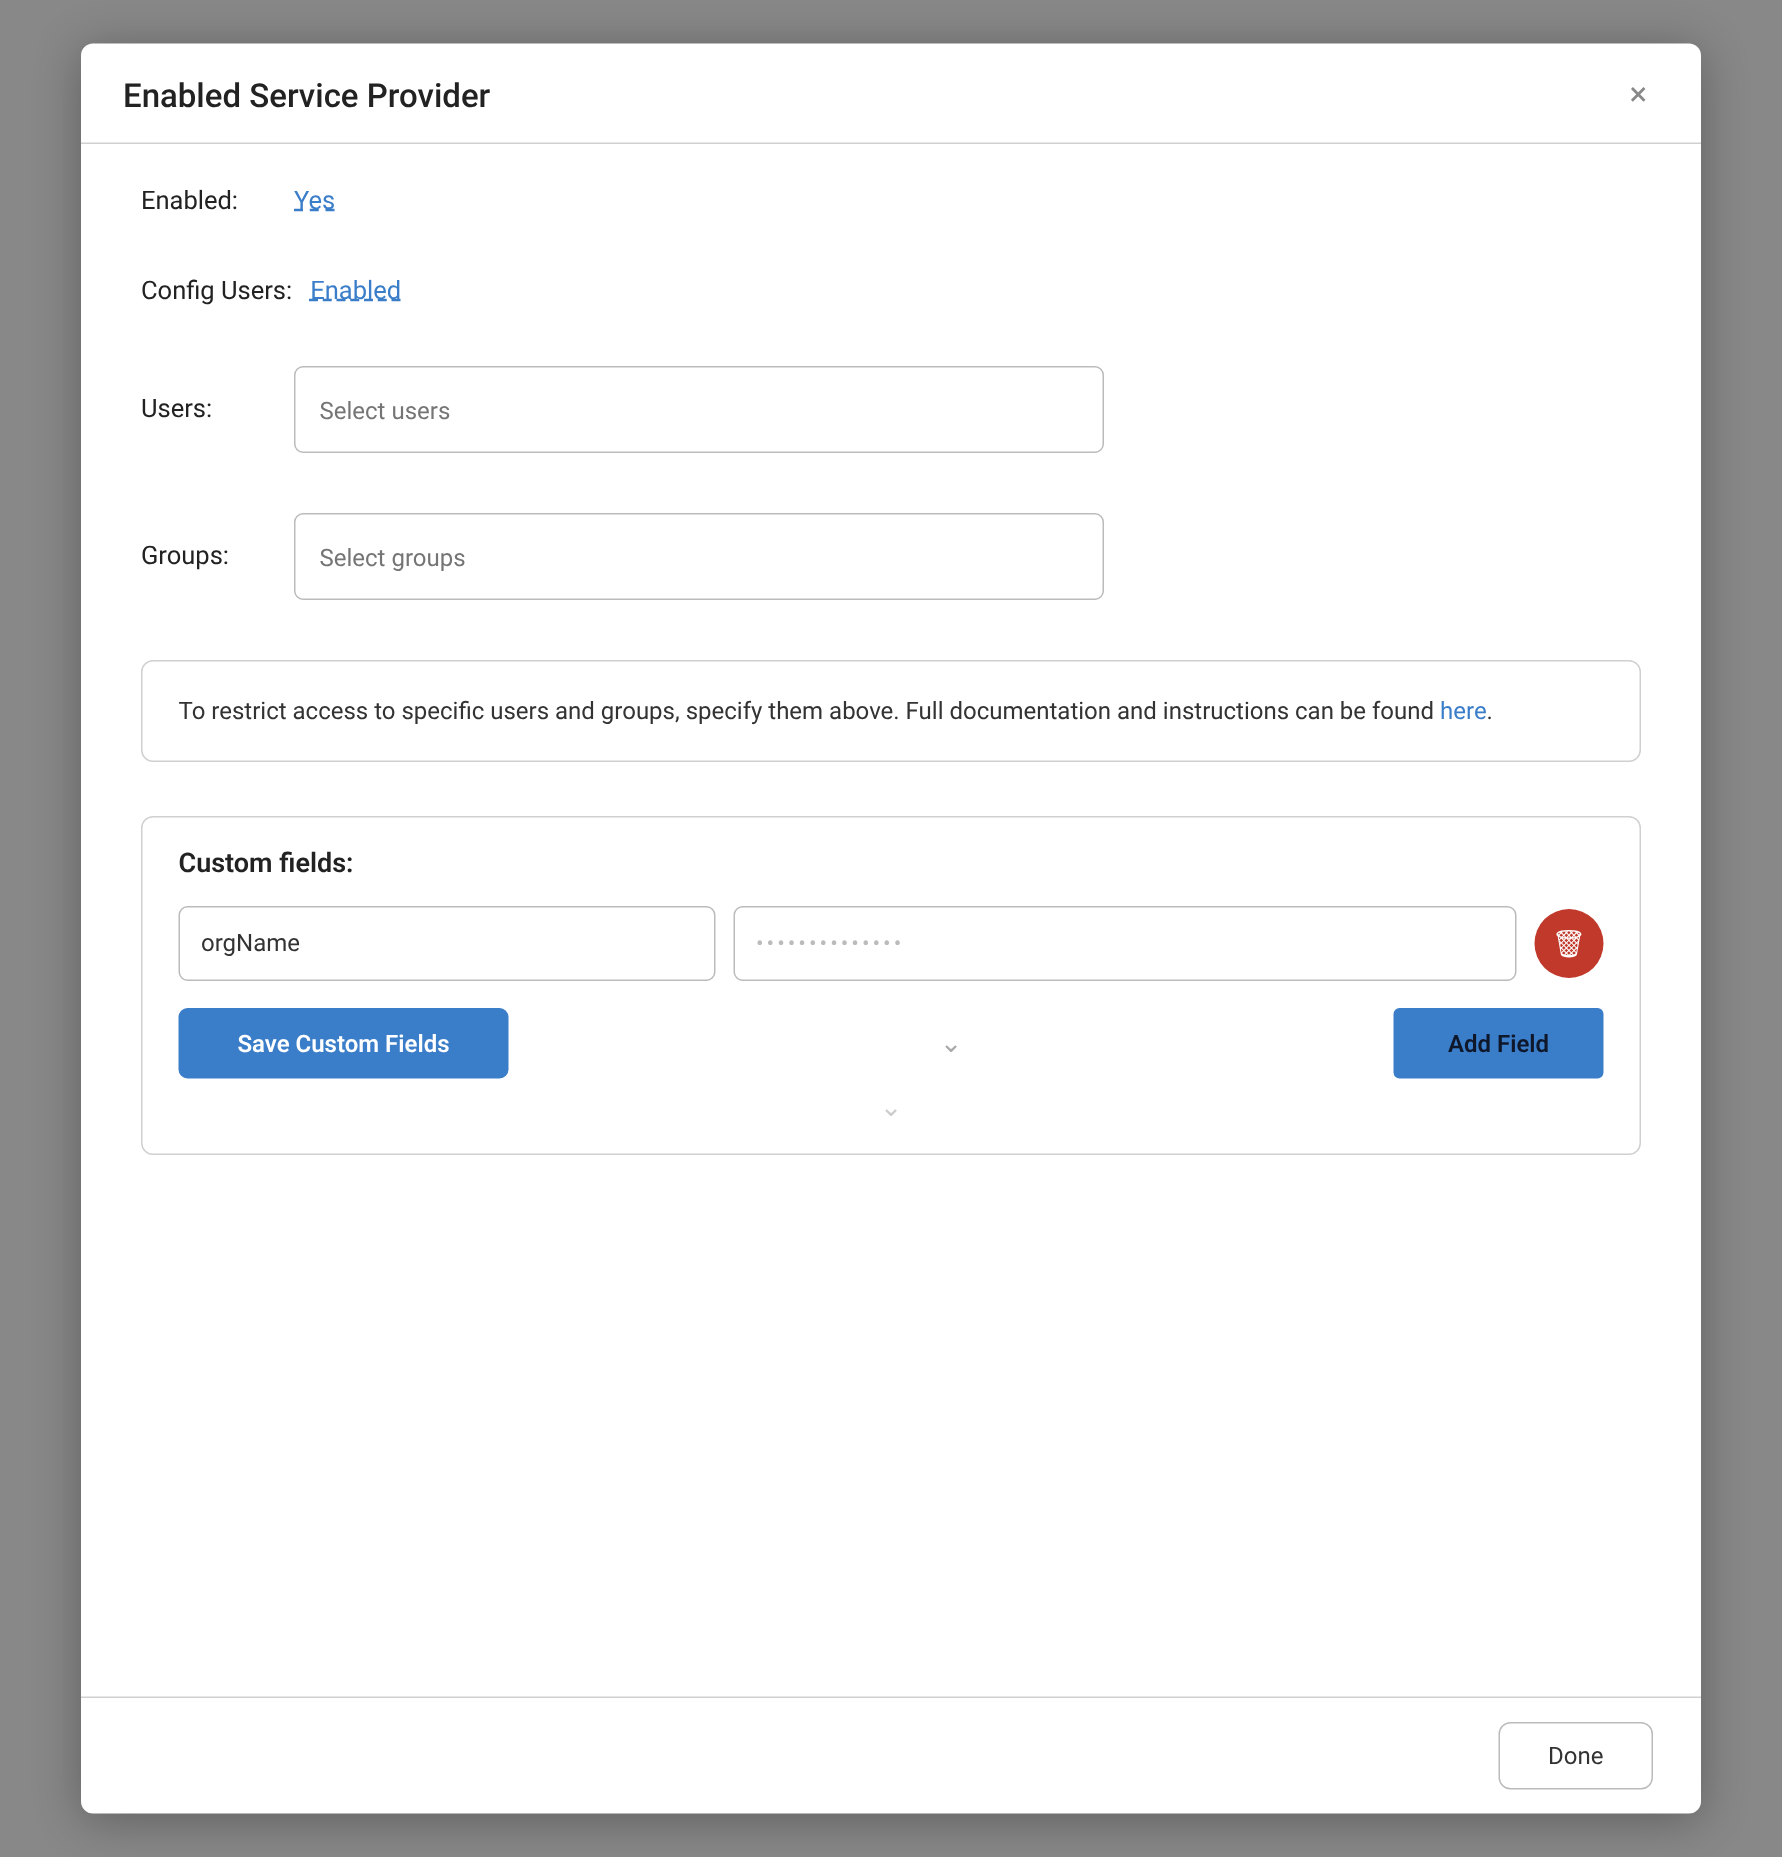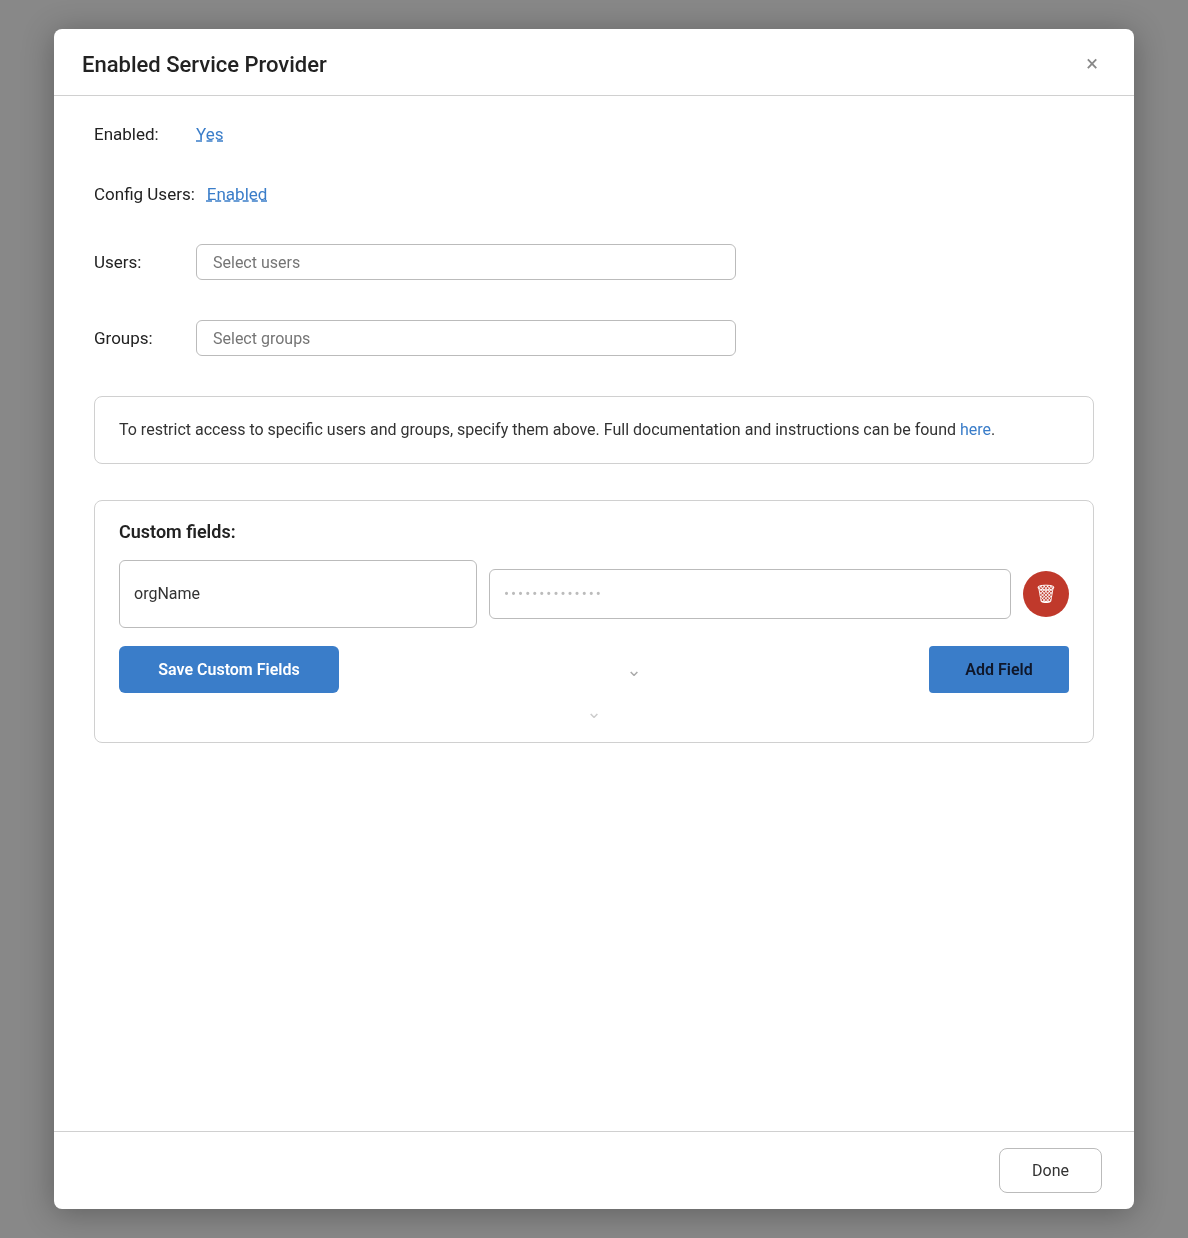--- a/index.html
+++ b/index.html
@@ -79,21 +79,21 @@
       font-size: 17px;
       color: #3a7dc9;
       text-decoration: underline;
       text-decoration-style: dashed;
       cursor: pointer;
     }
 
     .field-input {
       flex: 1;
       max-width: 540px;
-      height: 36px;
+      height: 58px;
       border: 1px solid #bbb;
       border-radius: 6px;
       padding: 11px 16px;
       font-size: 16px;
       color: #a21caf;
       outline: none;
       background: #fff;
     }
 
     .info-box {
@@ -134,21 +134,21 @@
     .custom-fields-row {
       display: flex;
       align-items: center;
       gap: 12px;
       margin-bottom: 18px;
     }
 
     .custom-field-name-input {
       flex: 1;
       max-width: 360px;
-      height: 68px;
+      height: 50px;
       border: 1px solid #bbb;
       border-radius: 6px;
       padding: 0 14px;
       font-size: 16px;
       color: #333;
       outline: none;
       background: #fff;
     }
 
     .custom-field-value-input {

